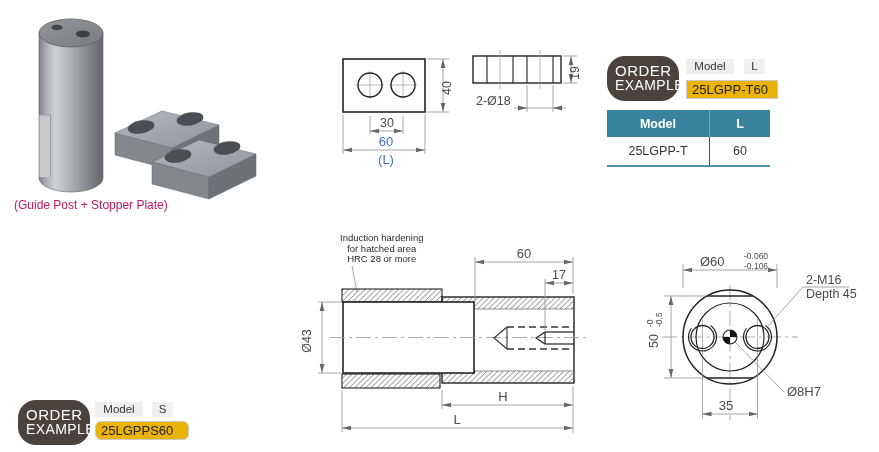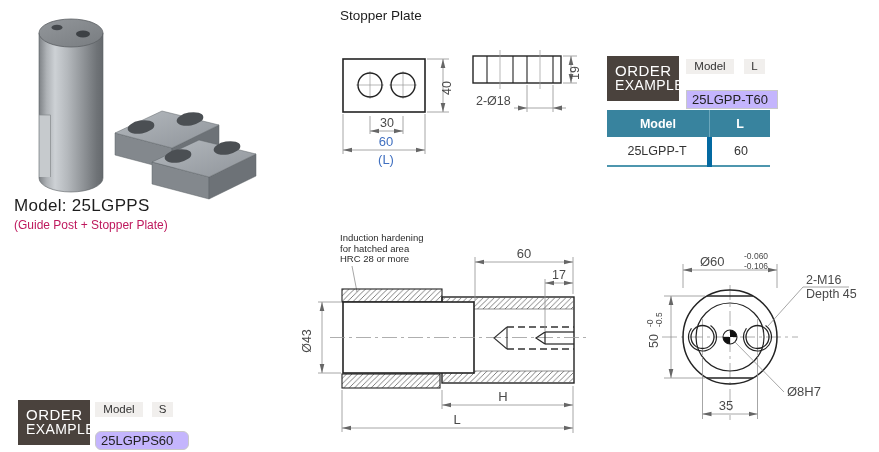--- a/index.html
+++ b/index.html
@@ -4,33 +4,33 @@
 <style>
   html,body{margin:0;padding:0;}
   body{width:879px;height:452px;position:relative;background:#fff;overflow:hidden;
        font-family:"Liberation Sans","DejaVu Sans",sans-serif;color:#222;}
   .abs{position:absolute;}
   
   .model-title{font-size:17px;color:#1d1d1d;letter-spacing:.3px;}
   .model-sub{font-size:13.5px;color:#1d1d1d;margin-top:3px;}
   .model-sub2{font-size:12px;color:#be185d;margin-top:2px;}
   
-  .order-box{background:#4a423d;color:#fff;width:72px;height:45px;padding:6px 0 0 8px;box-sizing:border-box;}
+  .order-box{background:#4a423d;color:#fff;width:72px;height:45px;padding:6px 0 0 8px;box-sizing:border-box;border-radius:18px;}
   .order-word{font-size:15px;letter-spacing:.5px;line-height:17px;}
   .example-word{font-size:14px;letter-spacing:.4px;line-height:13px;}
   .chip{background:#f1efed;color:#333;font-size:11.5px;height:15px;line-height:15px;text-align:center;}
-  .valbox{background:#c4b5fd;border:1px solid #c9c9c9;font-size:13px;color:#222;height:17px;line-height:17px;padding-left:5px;box-sizing:content-box;margin-top:10px;}
+  .valbox{background:#eab308;border:1px solid #c9c9c9;font-size:13px;color:#222;height:17px;line-height:17px;padding-left:5px;box-sizing:content-box;}
   
   .spec-table{border-collapse:collapse;border-bottom:2px solid #4E96AE;}
   .spec-table th{background:#38839E;color:#fff;font-size:12.5px;font-weight:bold;height:25px;border-right:1px solid #6BA7BC;}
   .spec-table th:last-child{border-right:none;}
-  .spec-table td{background:#fff;color:#333;font-size:12.5px;text-align:center;height:26px;border-right:5px solid #0369a1;}
+  .spec-table td{background:#fff;color:#333;font-size:12.5px;text-align:center;height:26px;border-right:1px solid #0369a1;}
   .spec-table td:last-child{border-right:none;}
   
-  .note{font-size:9.5px;line-height:10.5px;color:#2b2b2b;}
+  .note{font-size:9.5px;line-height:10.5px;color:#2b2b2b;text-align:center;}
   
   .part{fill:#fff;stroke:#232323;}
   .pline{stroke:#232323;fill:none;}
   .hid{stroke:#333;fill:none;}
   .ext{stroke:#8f8f8f;stroke-width:.8;fill:none;}
   .dimline{stroke:#8f8f8f;stroke-width:.8;fill:none;}
   .cl{stroke:#9a9a9a;stroke-width:.8;fill:none;stroke-dasharray:15 4 3 4;}
   .cross{stroke:#9a9a9a;stroke-width:.7;fill:none;}
   .dim{font-size:12.5px;fill:#4a4a4a;}
   .dimL{font-size:13px;fill:#4a4a4a;}
@@ -83,26 +83,24 @@
   <g>
     <polygon points="144,154 201,169 201,191 144,176" fill="#83888d" stroke="#5f6468" stroke-width="0.5"></polygon>
     <polygon points="201,169 248,146 248,168 201,191" fill="#6d7277" stroke="#5f6468" stroke-width="0.5"></polygon>
     <polygon points="144,154 191,132 248,146 201,169" fill="url(#plateTopG)" stroke="#5f6468" stroke-width="0.5"></polygon>
     <ellipse cx="170" cy="148" rx="13.5" ry="6.5" transform="rotate(-10 170 148)" fill="#4b4f53"></ellipse>
     <ellipse cx="219" cy="140" rx="13.5" ry="6.5" transform="rotate(-10 219 140)" fill="#4b4f53"></ellipse>
   </g>
 </svg>
 
 <div class="abs" style="left:14px;top:196px;">
-  <div class="model-title">Model: 25LGPPS</div>
   <div class="model-sub2">(Guide Post + Stopper Plate)</div>
 </div>
 
 <div class="abs" style="left:340px;top:5px;">
-  <div class="model-sub">Stopper Plate</div>
 </div>
 
 <svg class="abs" style="left:335px;top:46px;" width="250" height="132" viewBox="335 46 250 132">
   <defs>
     <marker id="arrA" viewBox="0 0 10 6" refX="10" refY="3" markerWidth="9" markerHeight="5.4" markerUnits="userSpaceOnUse" orient="auto-start-reverse">
       <path d="M0,0.4 L10,3 L0,5.6 Z" fill="#666"></path>
     </marker>
   </defs>
 
   <g>

